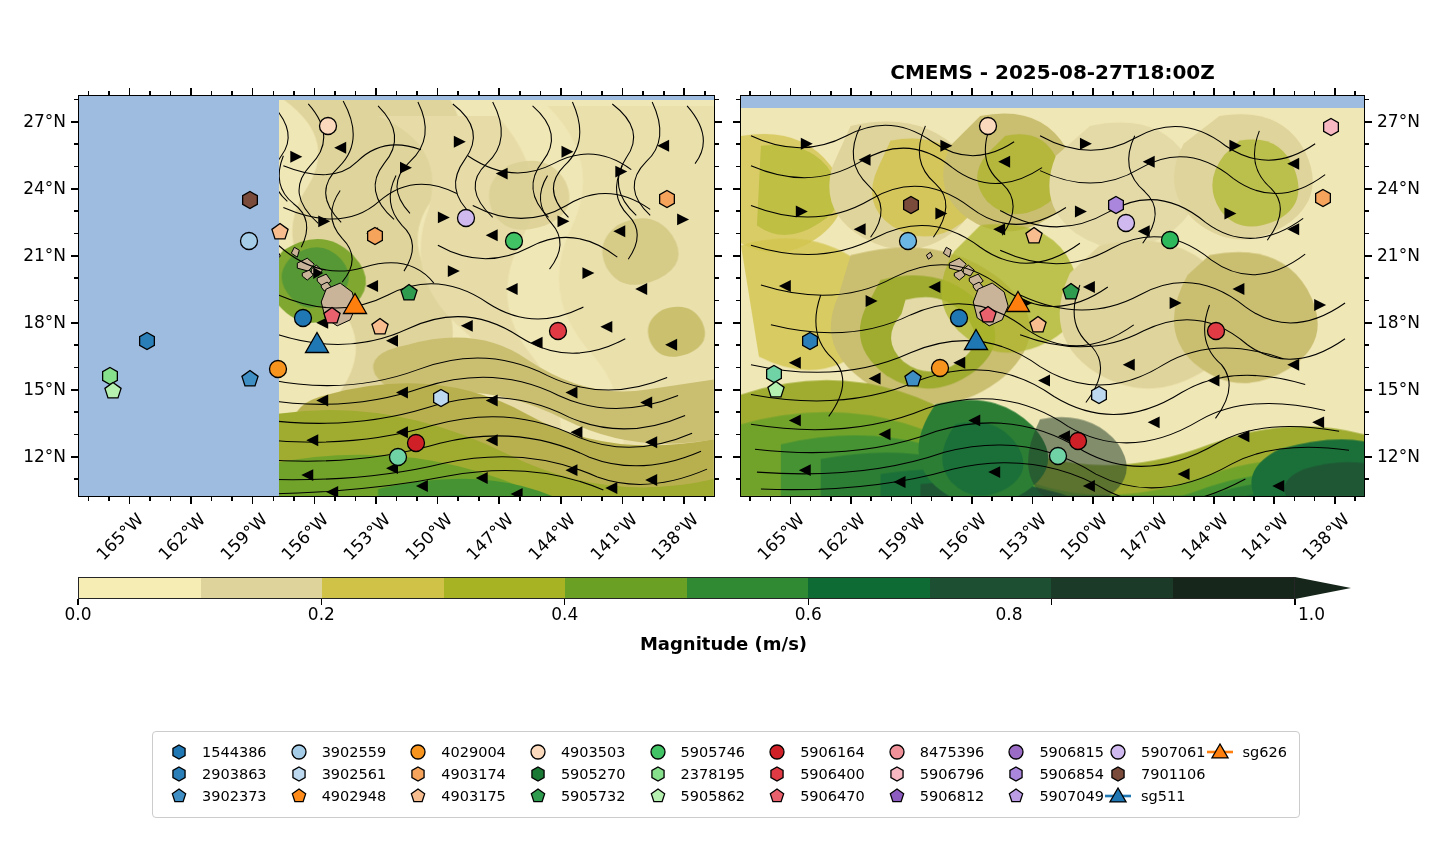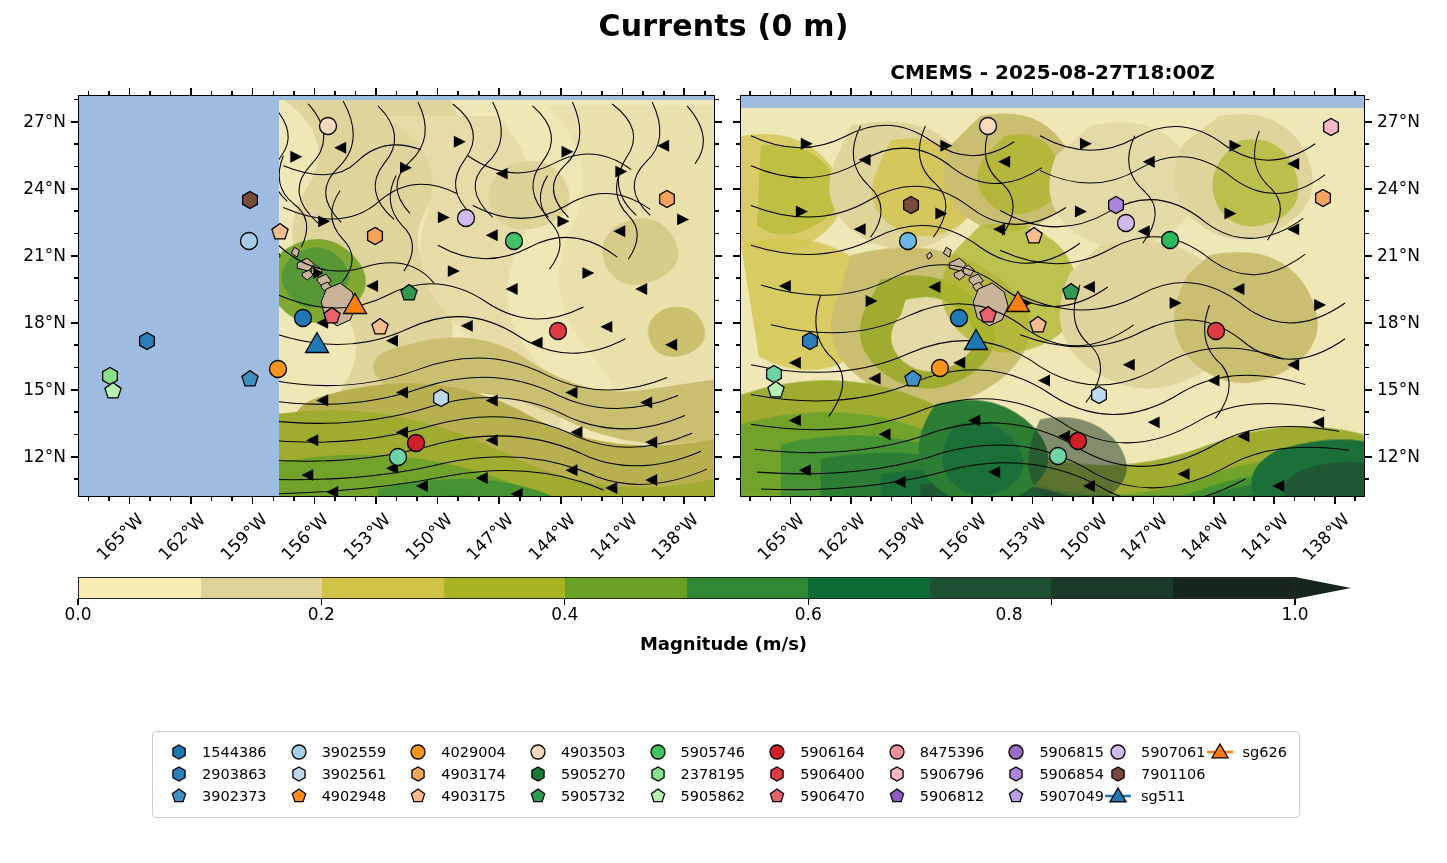--- a/index.html
+++ b/index.html
@@ -181,21 +181,20 @@
     white-space: nowrap;
   }
   .leg-swatch { width: 28px; height: 20px; flex: none; }
   .leg-swatch svg { display: block; }
 </style>
 </head>
 <body>
 
 <div class="fig">
 
-  <div id="suptitle">Currents (0 m)</div>
 
   <div class="panel-title" id="title-right">CMEMS - 2025-08-27T18:00Z</div>
 
   <div class="panel" id="panel-left">
     <div class="panel-canvas">
       <svg viewBox="0 0 637 402" preserveAspectRatio="none">
         <defs>
           <clipPath id="clipL">
               <rect x="0" y="0" width="637" height="402"></rect>
             </clipPath>
@@ -758,21 +757,21 @@
       <div class="cbar-lab" style="left: 48px;">0.0</div>
       <div class="cbar-tick" style="left: 320.7px;"></div>
       <div class="cbar-lab" style="left: 291.4px;">0.2</div>
       <div class="cbar-tick" style="left: 564.1px;"></div>
       <div class="cbar-lab" style="left: 534.8px;">0.4</div>
       <div class="cbar-tick" style="left: 807.5px;"></div>
       <div class="cbar-lab" style="left: 778.2px;">0.6</div>
       <div class="cbar-tick" style="left: 1050.9px;"></div>
       <div class="cbar-lab" style="left: 979px;">0.8</div>
       <div class="cbar-tick" style="left: 1294.3px;"></div>
-      <div class="cbar-lab" style="left: 1265px;">1.0</div>
+      <div class="cbar-lab" style="left: 1265px; text-align: right;">1.0</div>
     </div>
   <div id="cbar-axis-label">Magnitude (m/s)</div>
 
 
   <div id="legend">
     <div id="legend-grid">
         <div class="leg-item">
           <div class="leg-swatch">
             <svg width="28" height="20" viewBox="0 0 28 20">
               <polygon points="14.00,3.00 20.06,6.50 20.06,13.50 14.00,17.00 7.94,13.50 7.94,6.50" fill="#1f77b4" stroke="#000" stroke-width="1.3"></polygon>

